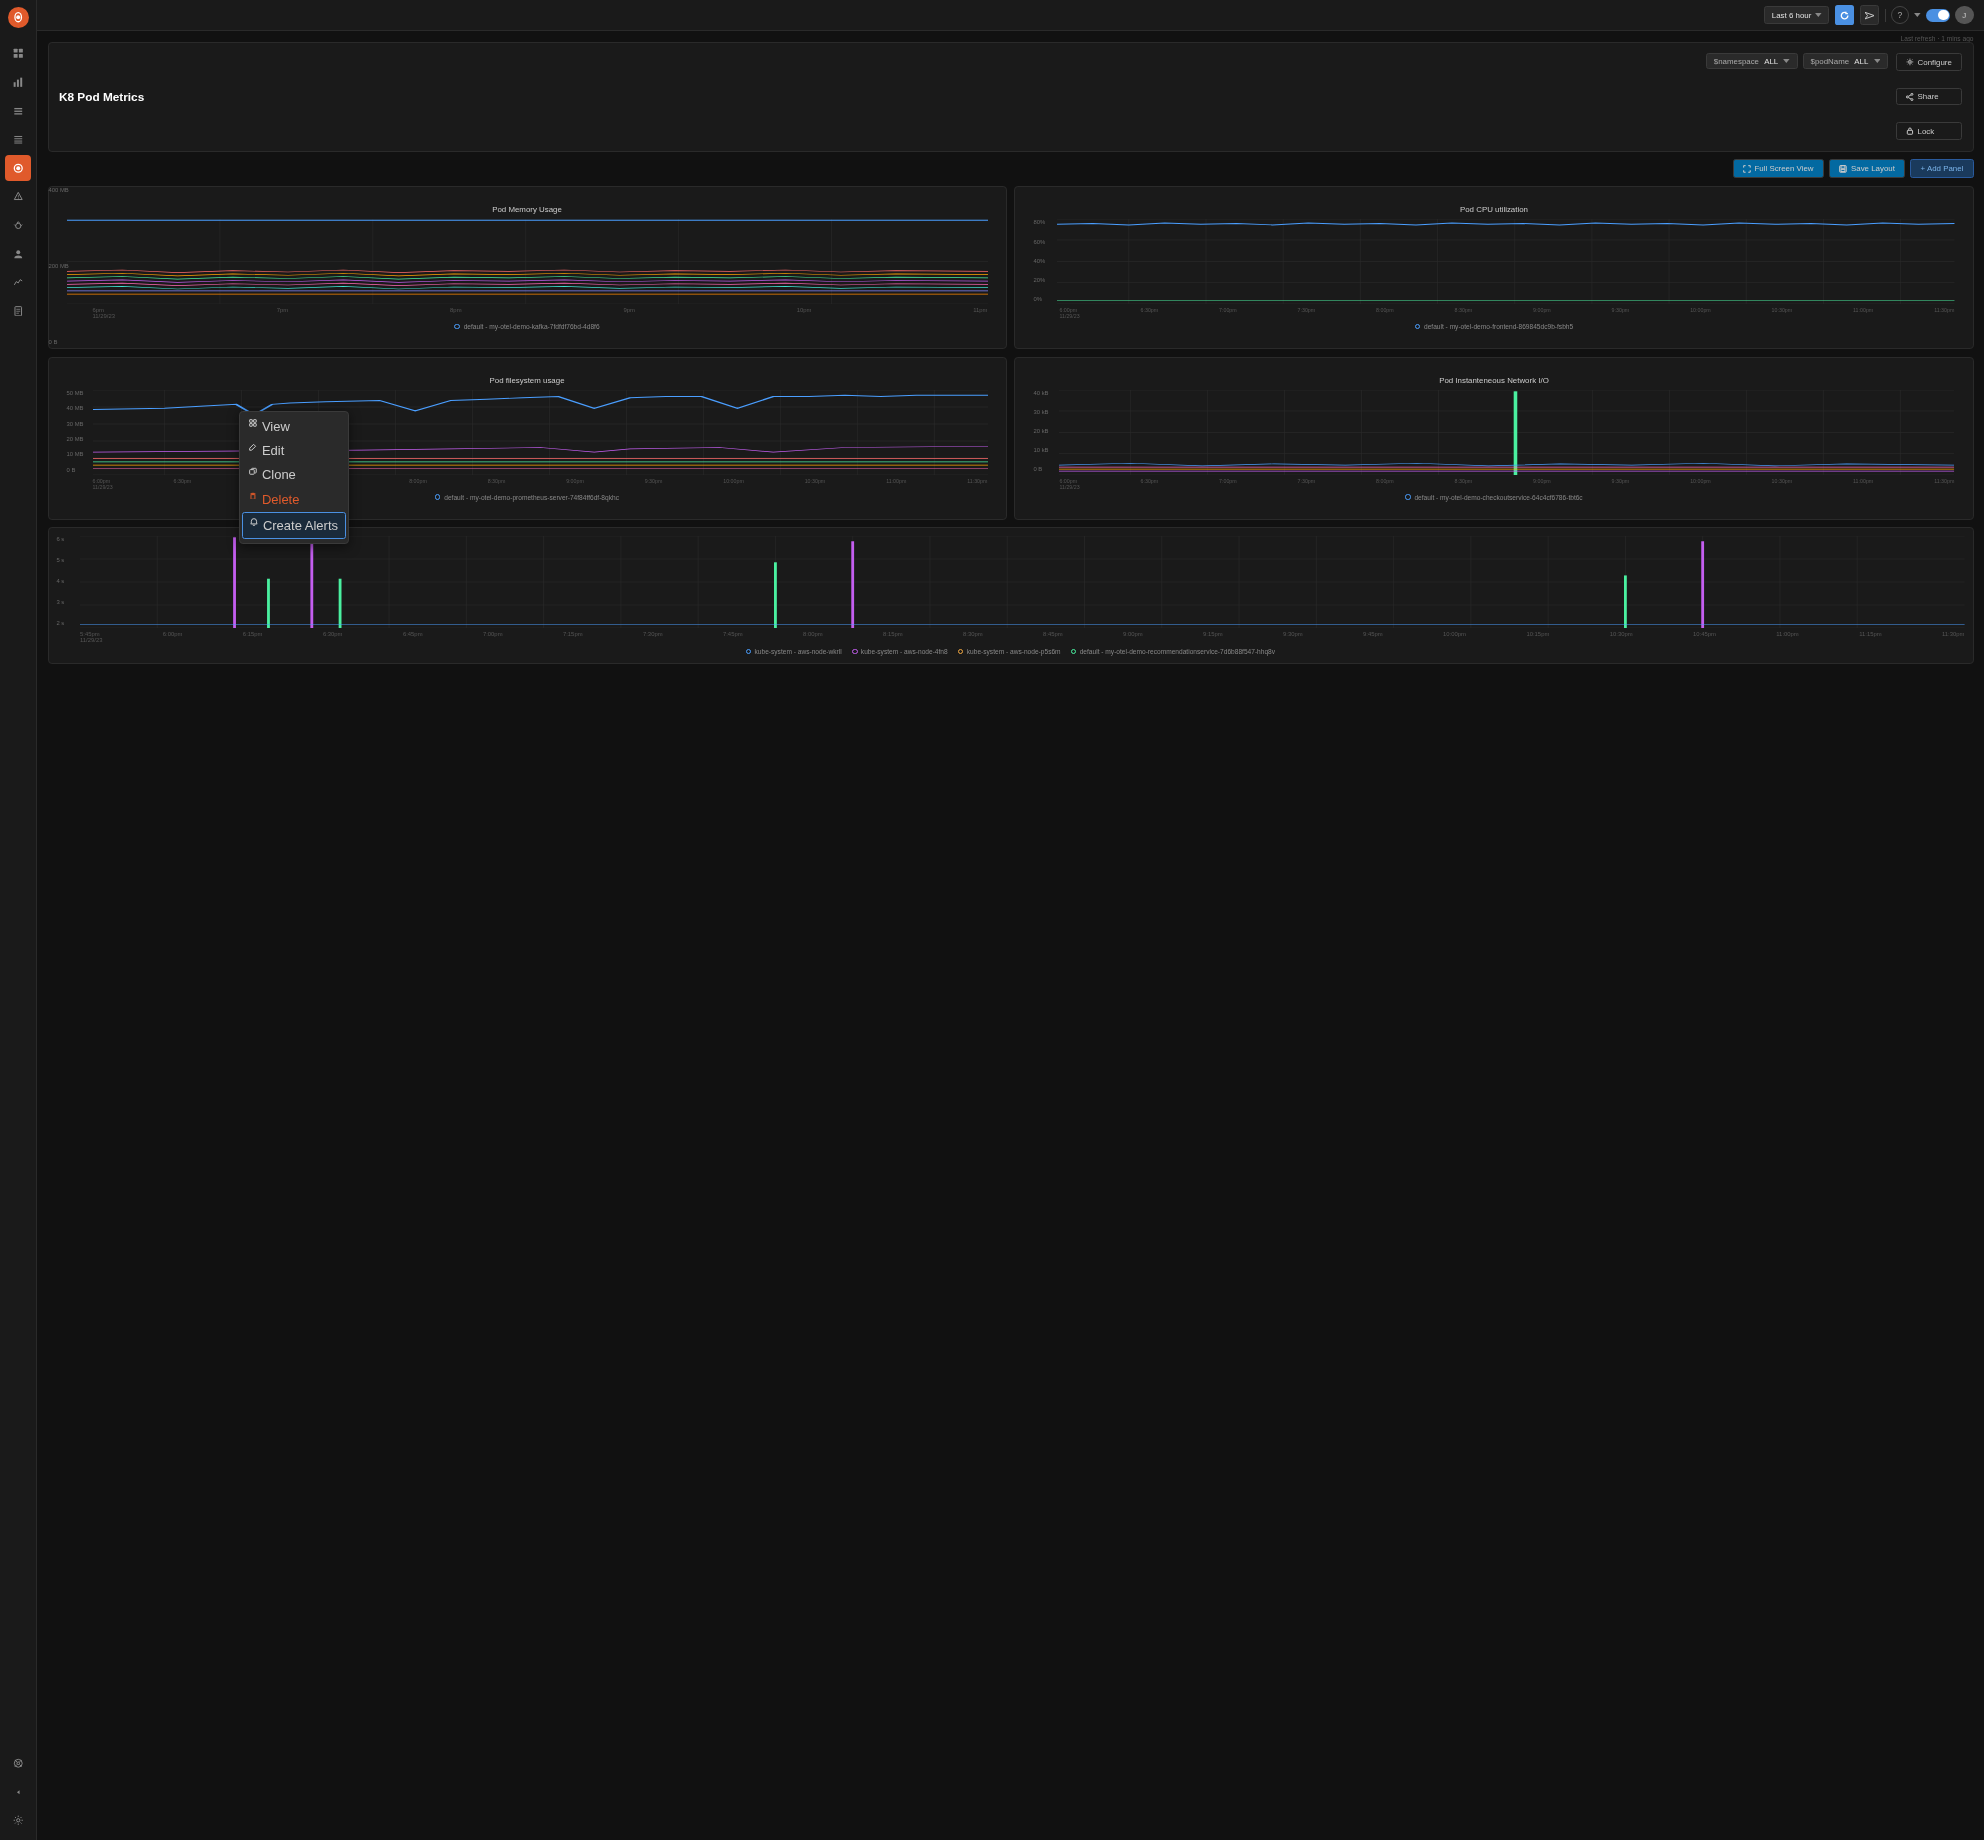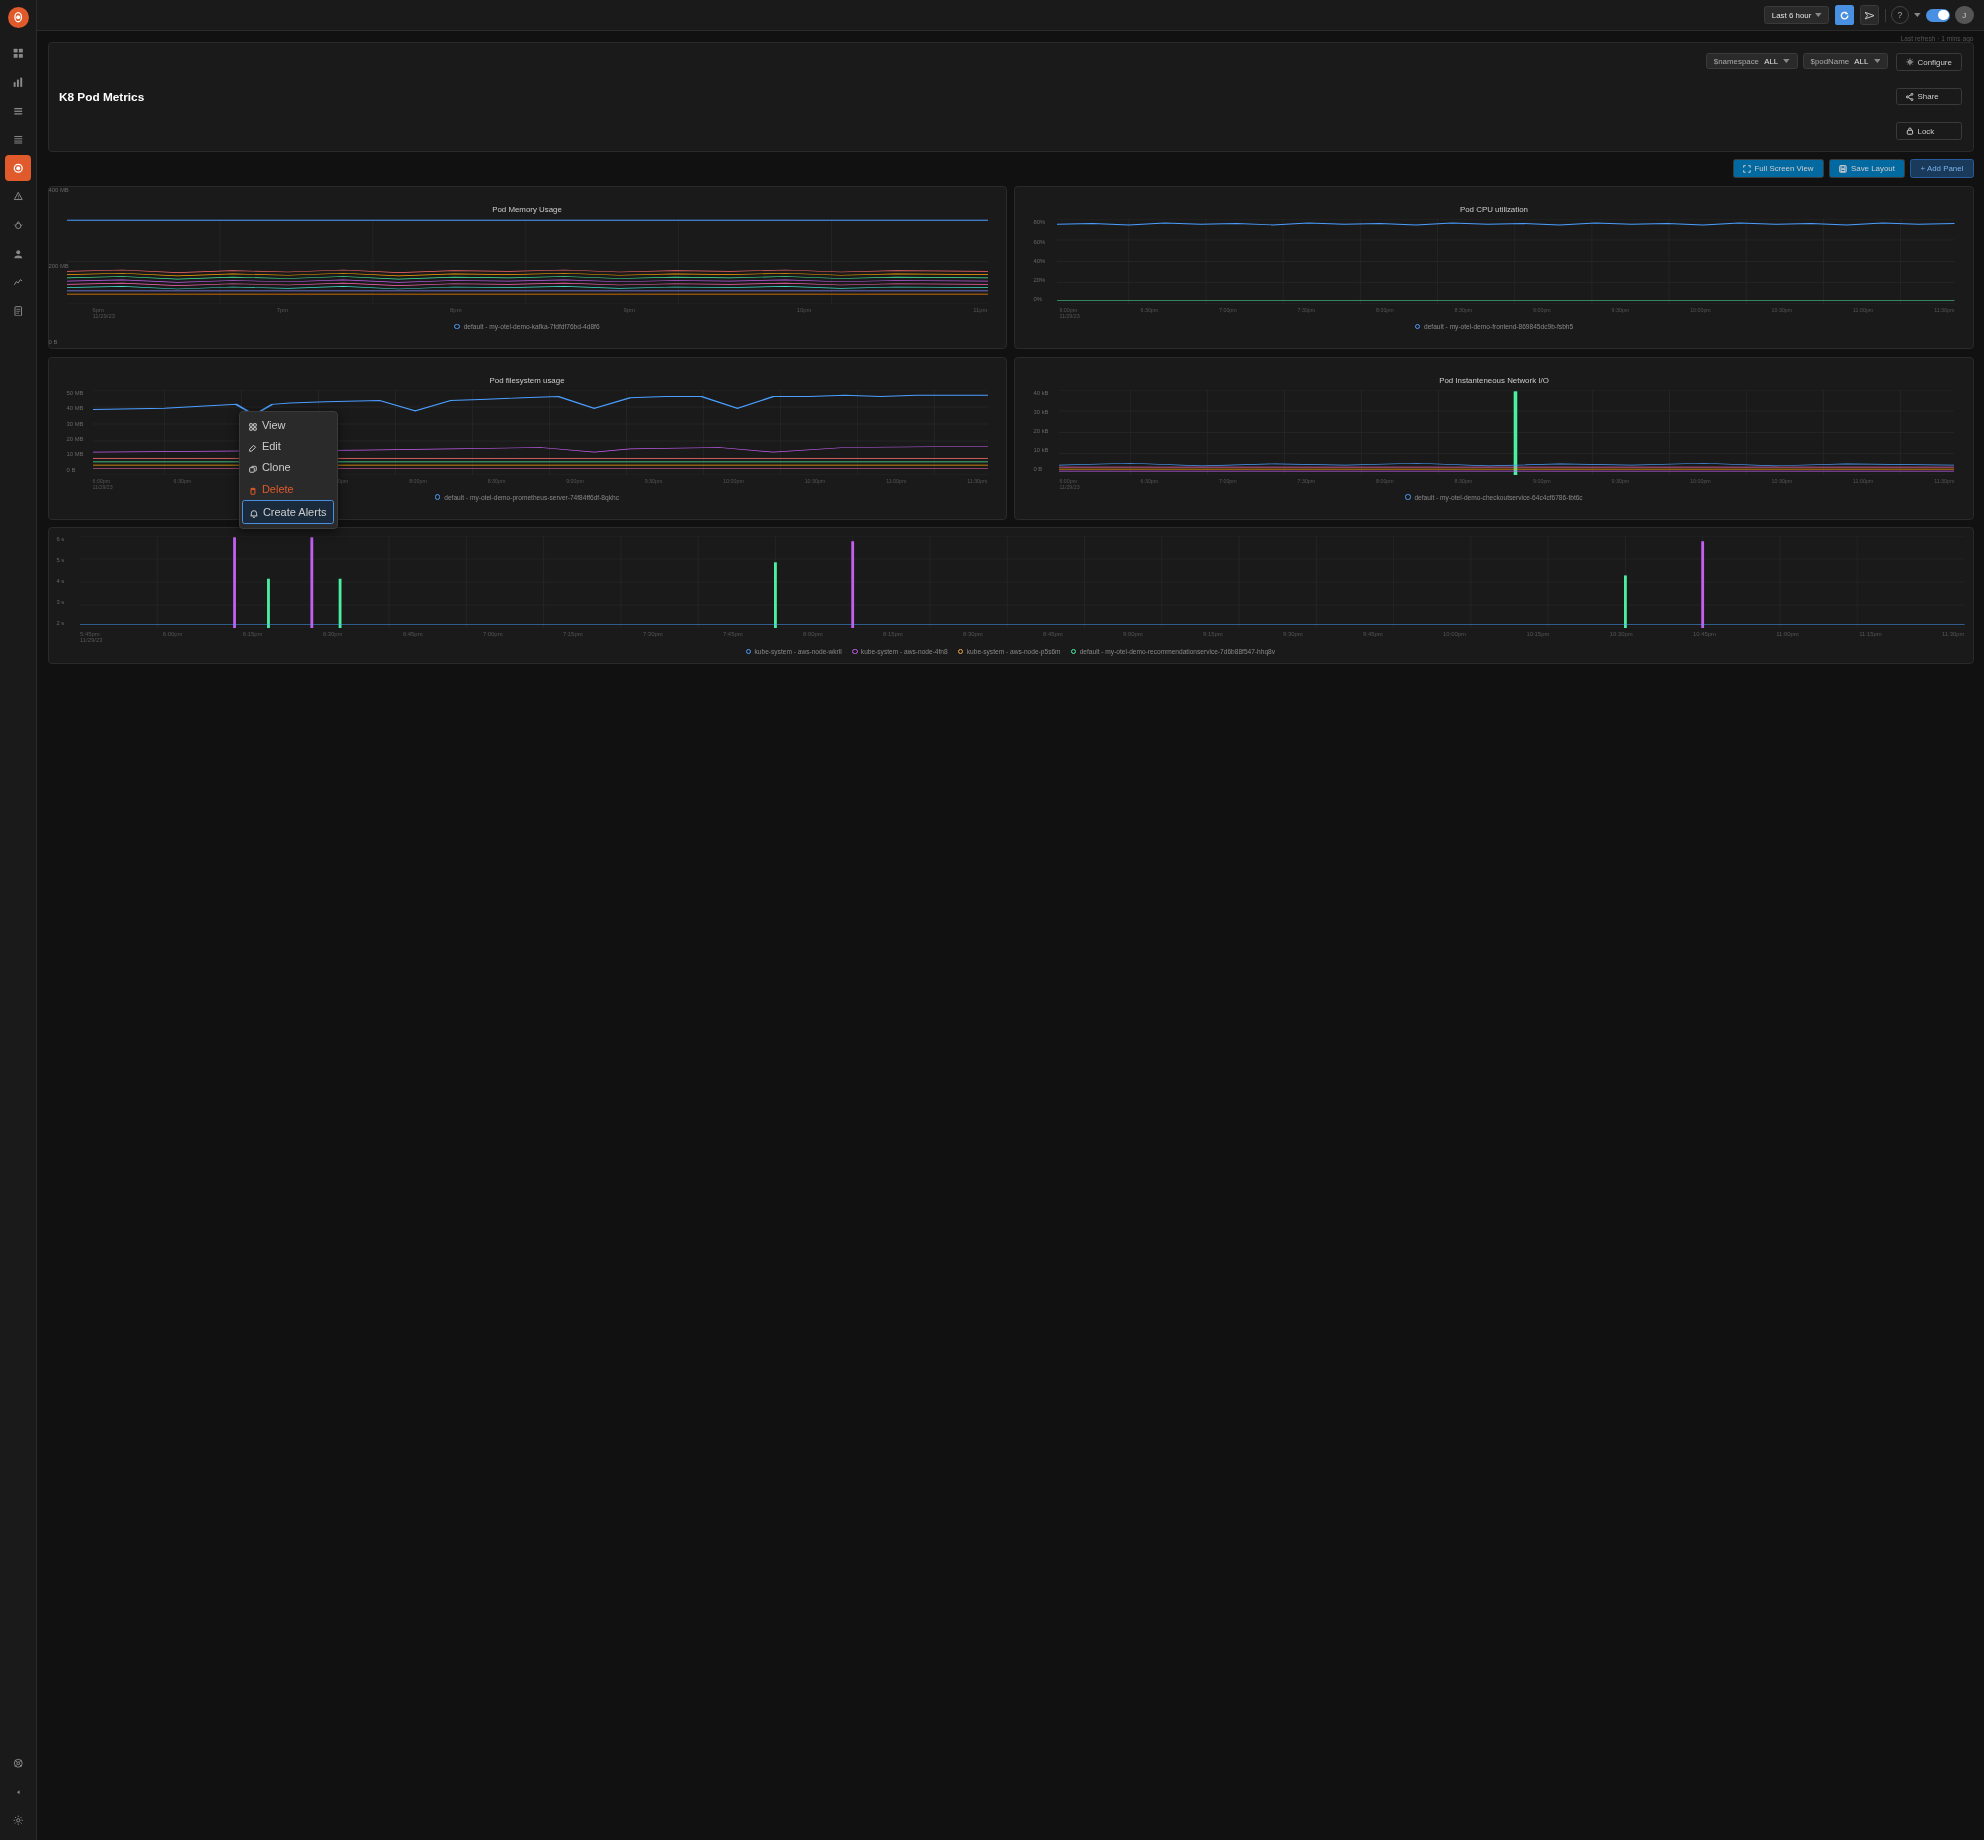--- a/index.html
+++ b/index.html
@@ -293,23 +293,23 @@
       z-index: 100;
       min-width: 85px;
       left: 190px;
       top: 53px;
       box-shadow: 0 2.6px 10.5px rgba(0,0,0,0.5);
     }
     .context-item {
       padding: 4.6px 9.2px;
       cursor: pointer;
       color: #ccc;
-      font-size: 11px;
-      display: flex;
-      align-items: flex-end;
+      font-size: 13px;
+      display: flex;
+      align-items: flex-start;
       gap: 5.3px;
     }
     .context-item.delete { color: #e05a2b; }
     .context-item.create-alerts {
       background: #1a2a3a;
       border: 0.7px solid #4a90e2;
       border-radius: 2.6px;
       margin: 1.3px 2.6px;
       padding: 4.6px 6.6px;
     }

